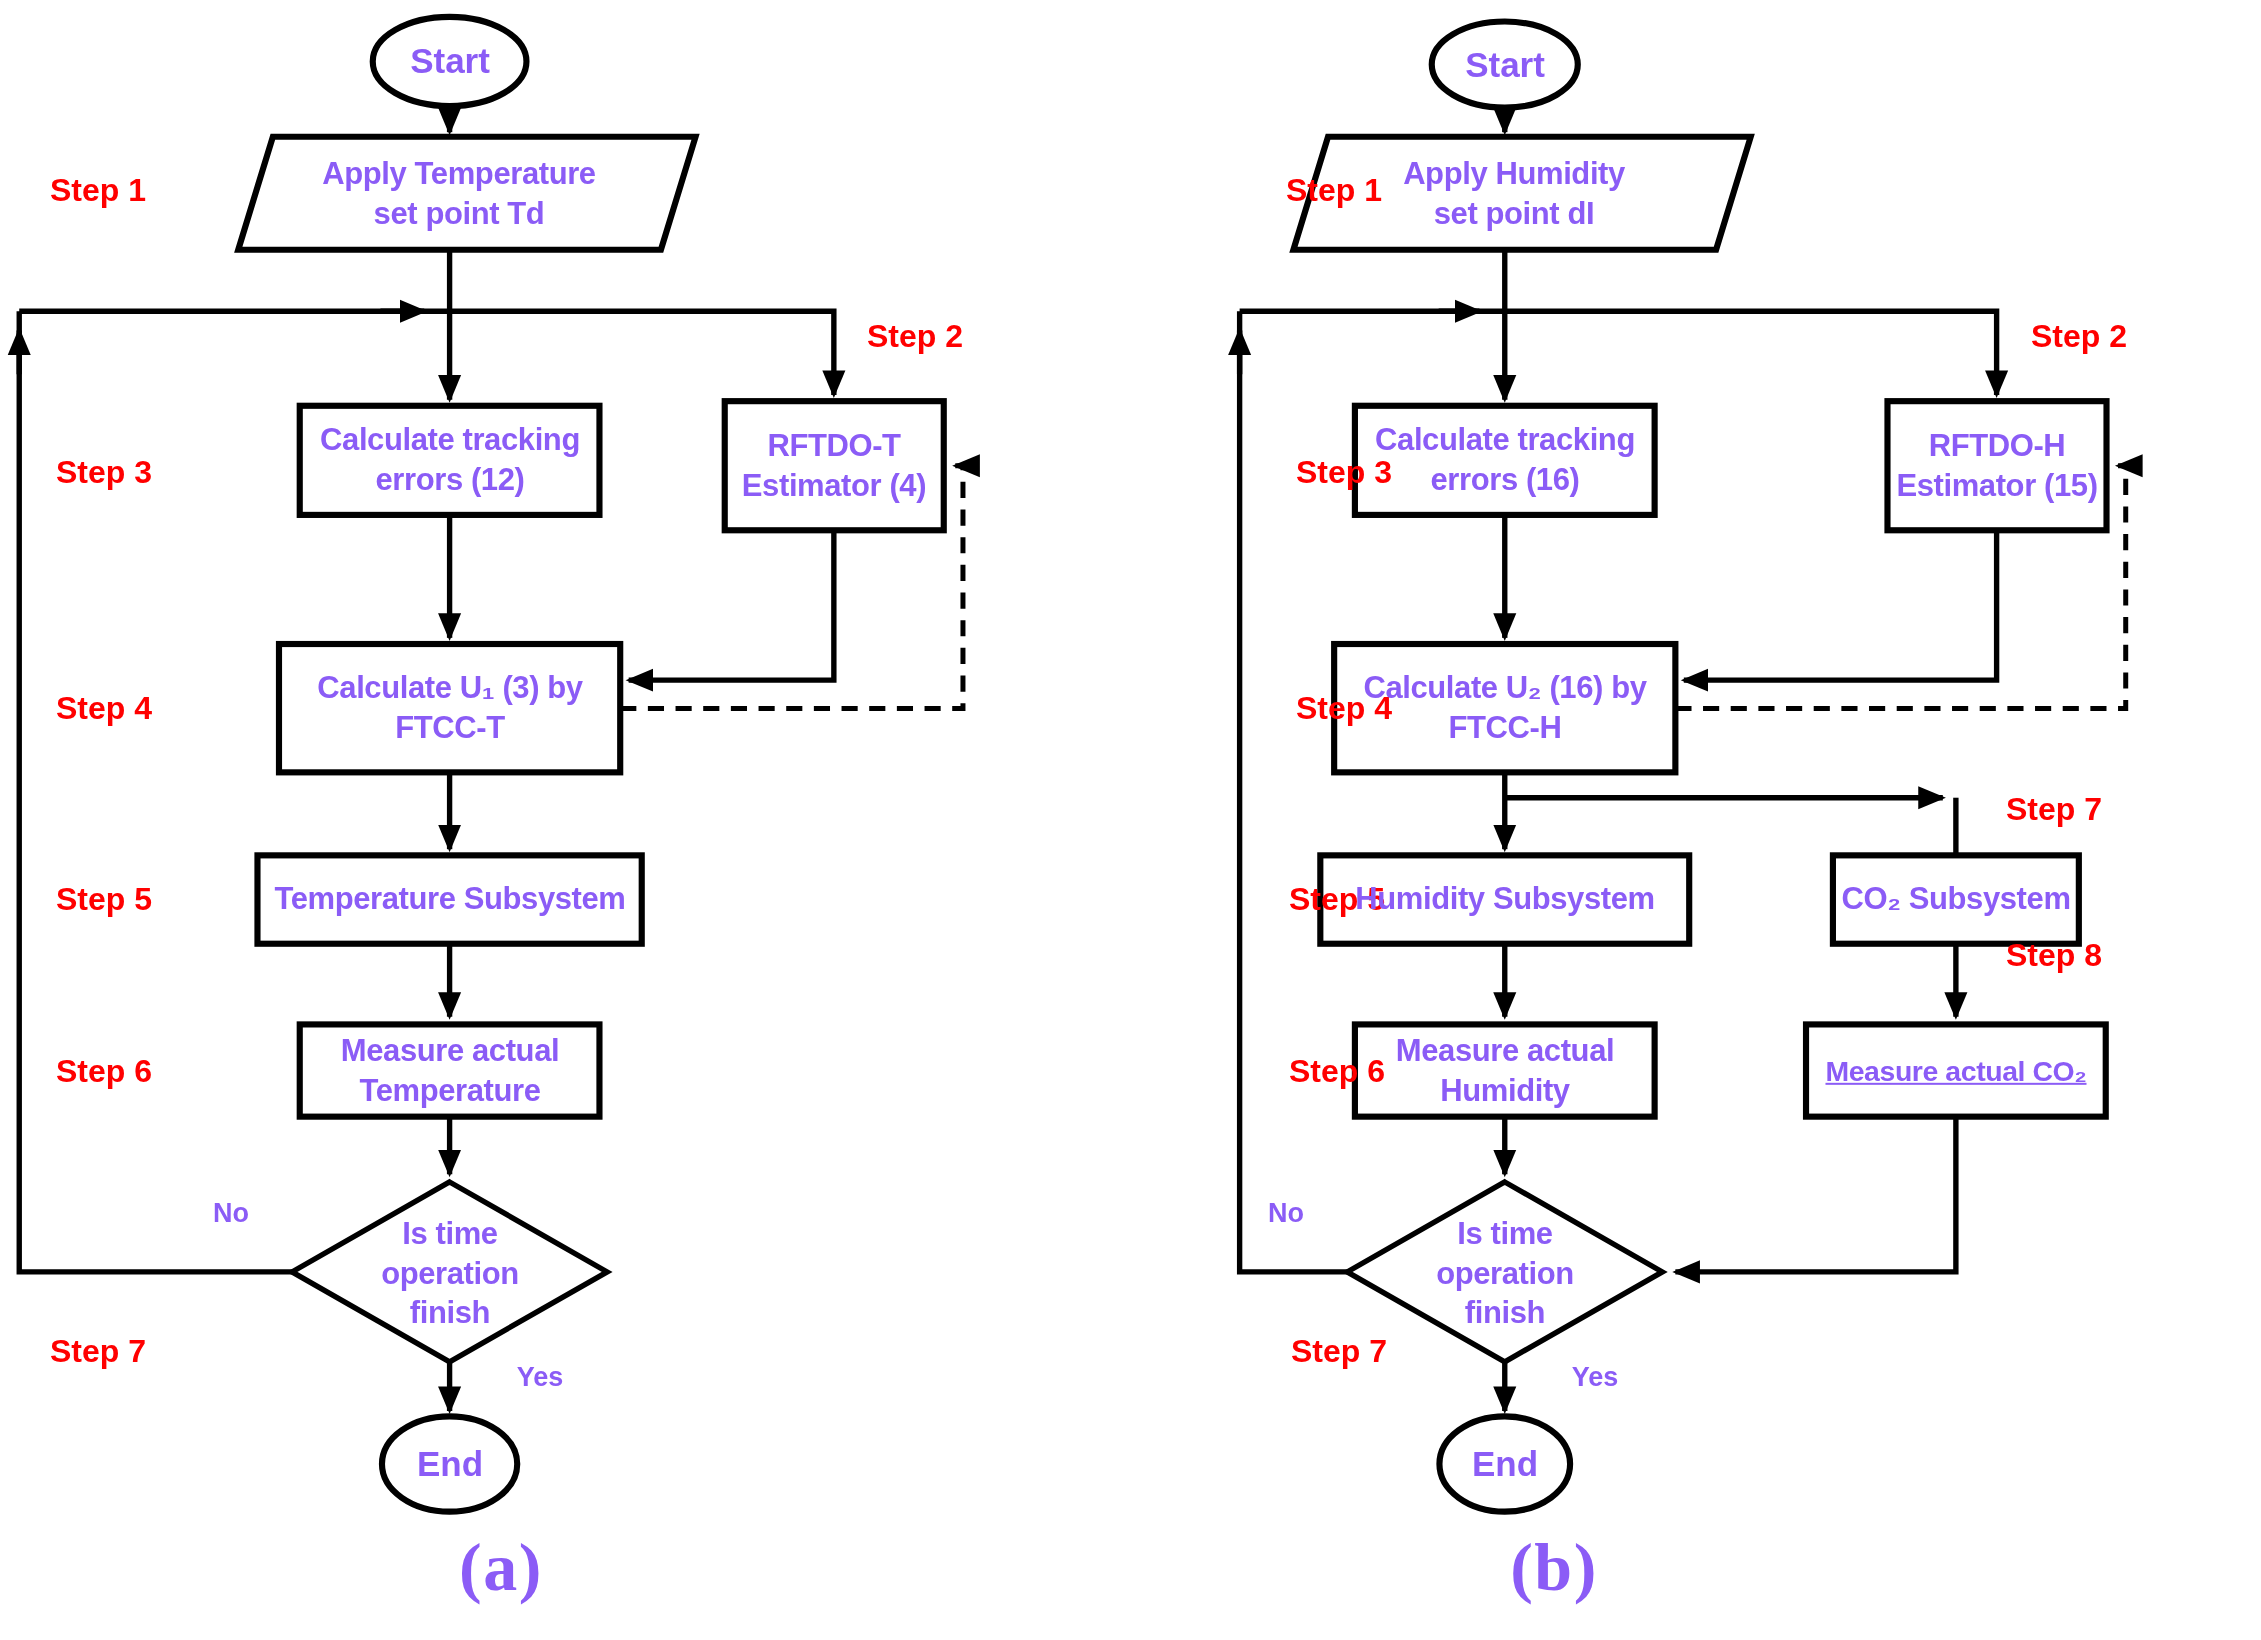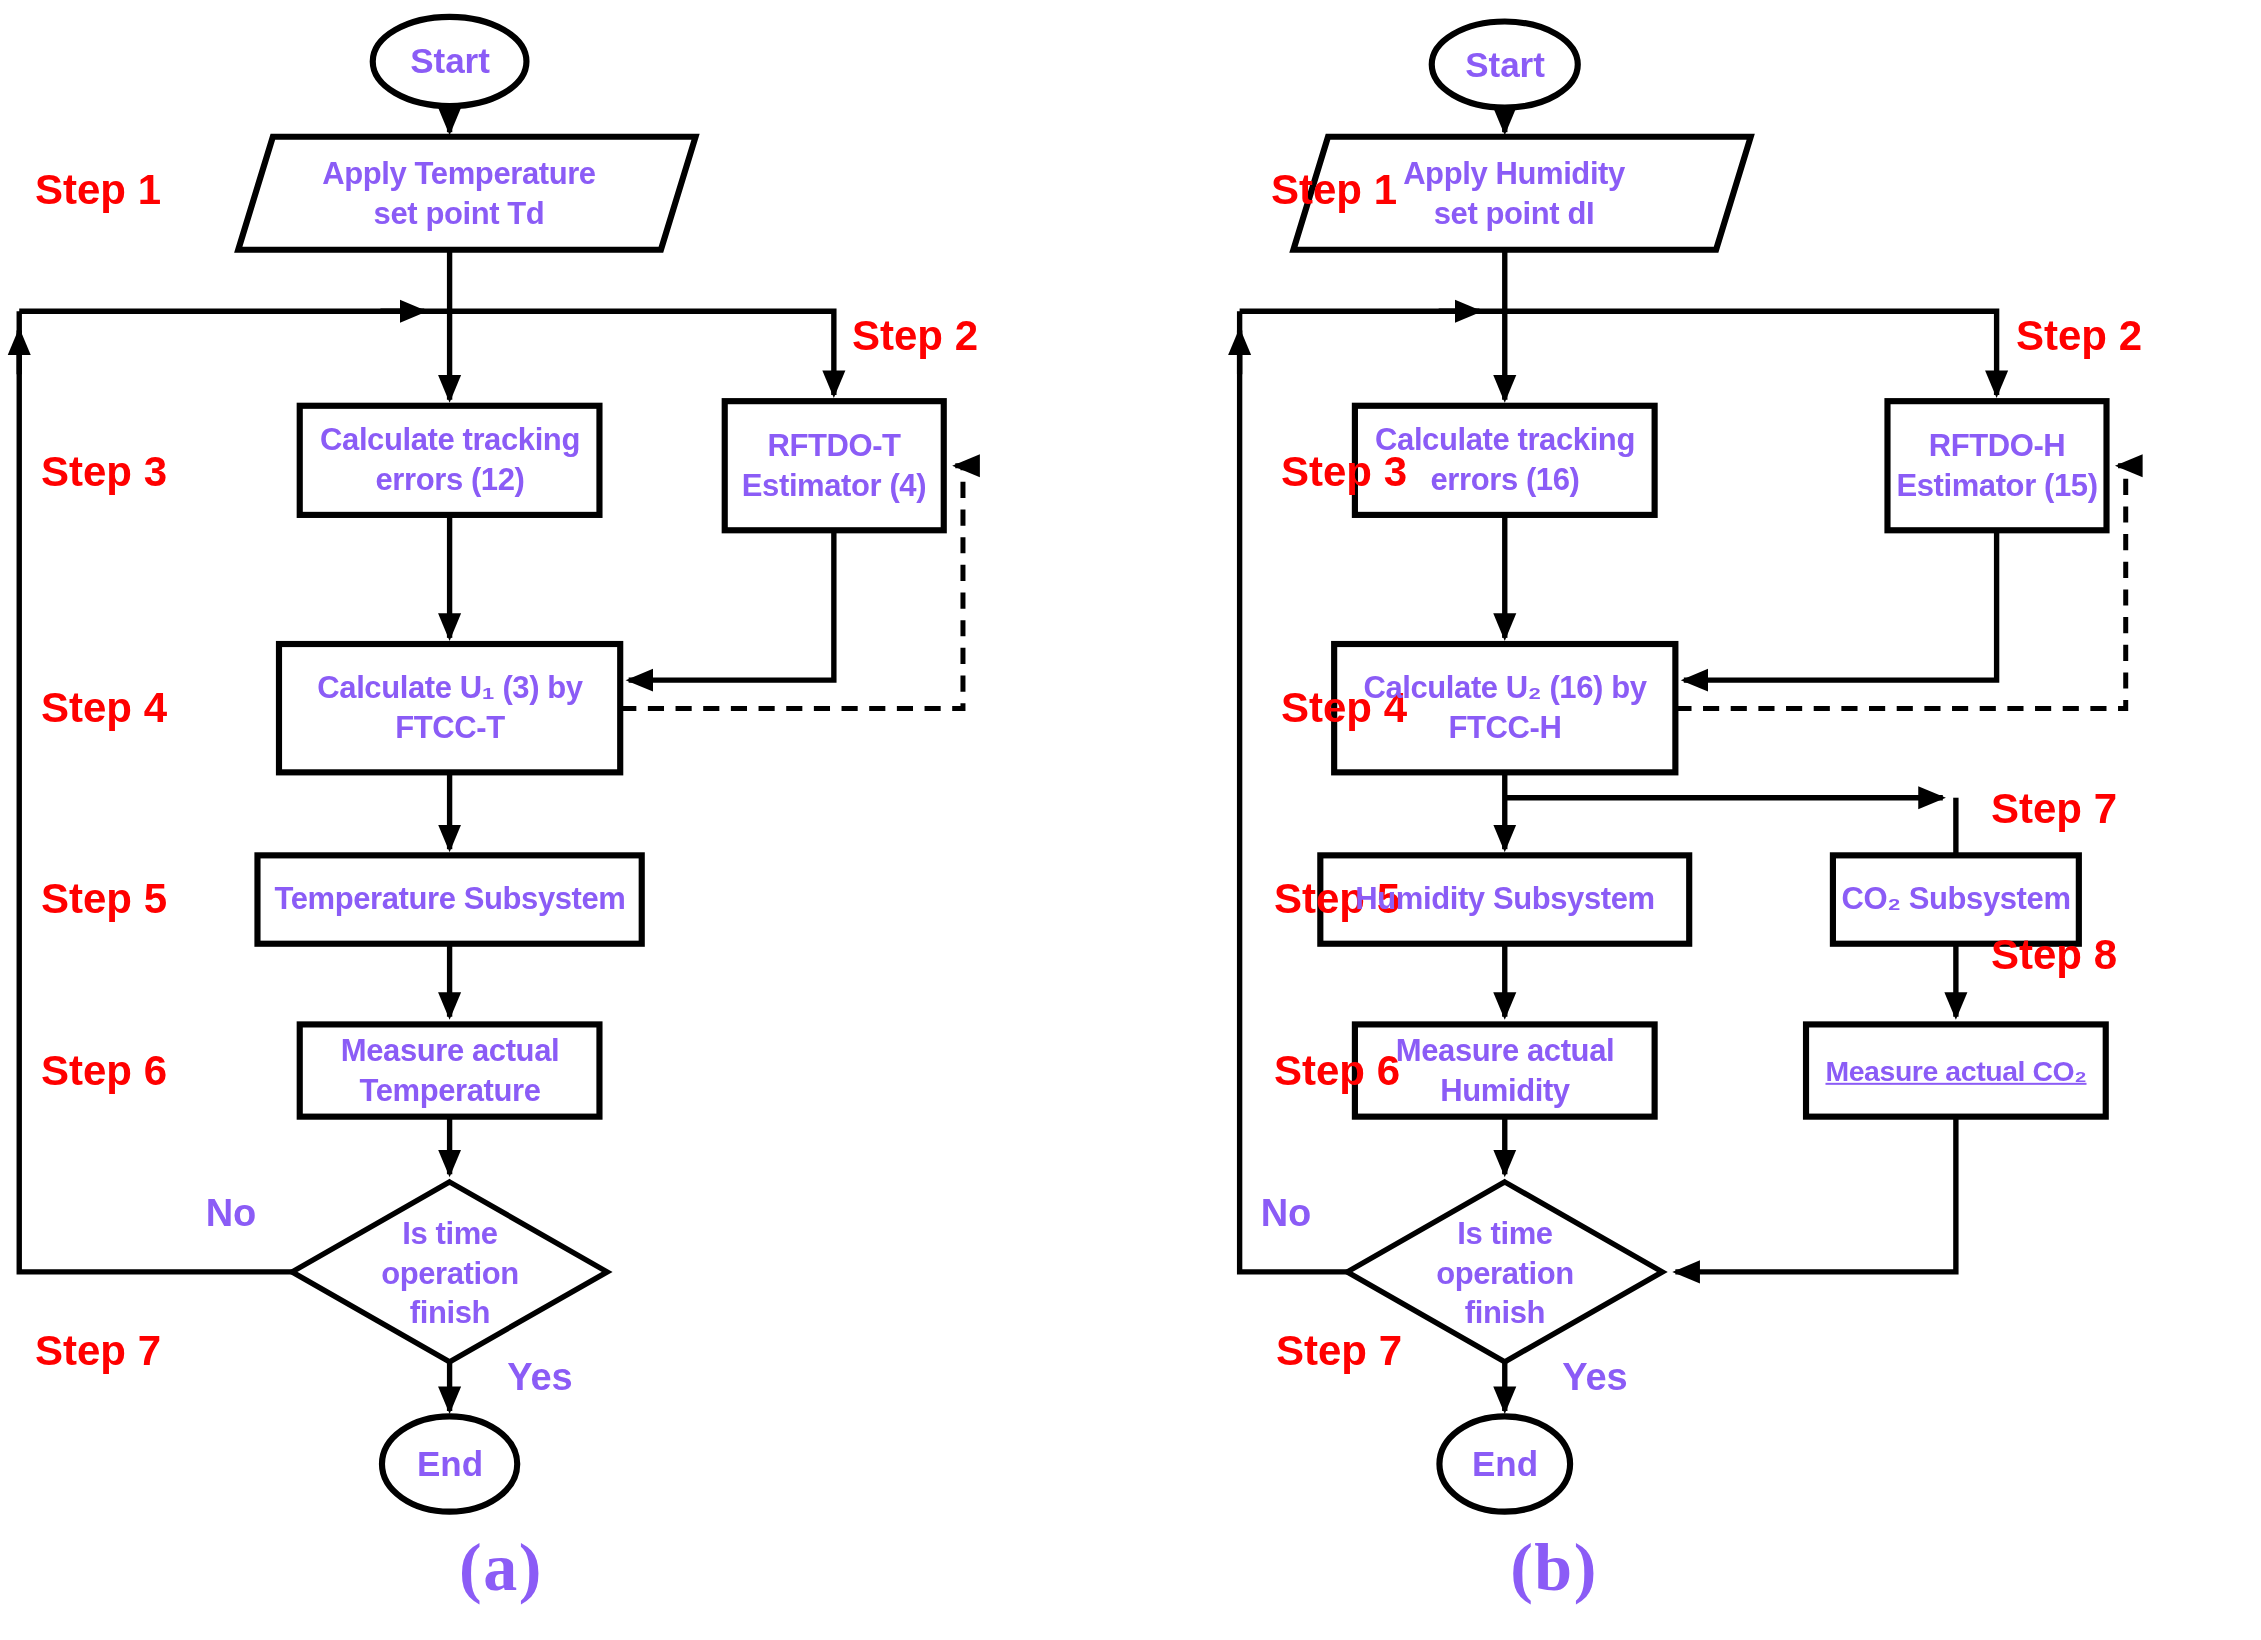--- a/index.html
+++ b/index.html
@@ -16,22 +16,22 @@
     transform:translate(-50%,-50%);
     text-align:center;
     white-space:pre-line;
     font-weight:bold;
     color:#8b5cf6;
     line-height:1.28;
   }
   .node{font-size:31px;letter-spacing:-0.4px;}
   .sm{font-size:28.4px;text-decoration:underline;}
   .term{font-size:35px;}
-  .red{font-size:42px;color:#FF0000;}
-  .dir{font-size:38px;}
+  .red{font-size:32px;color:#FF0000;}
+  .dir{font-size:27px;}
   .cap{font-size:68px;font-family:"Liberation Serif","DejaVu Serif",serif;letter-spacing:1.5px;}
   path,rect,ellipse{vector-effect:none;}
 </style>
 </head>
 <body>
 
 <div class="canvas">
 
   <svg width="2261" height="1640" viewBox="0 0 2942 2134">
     <defs>

